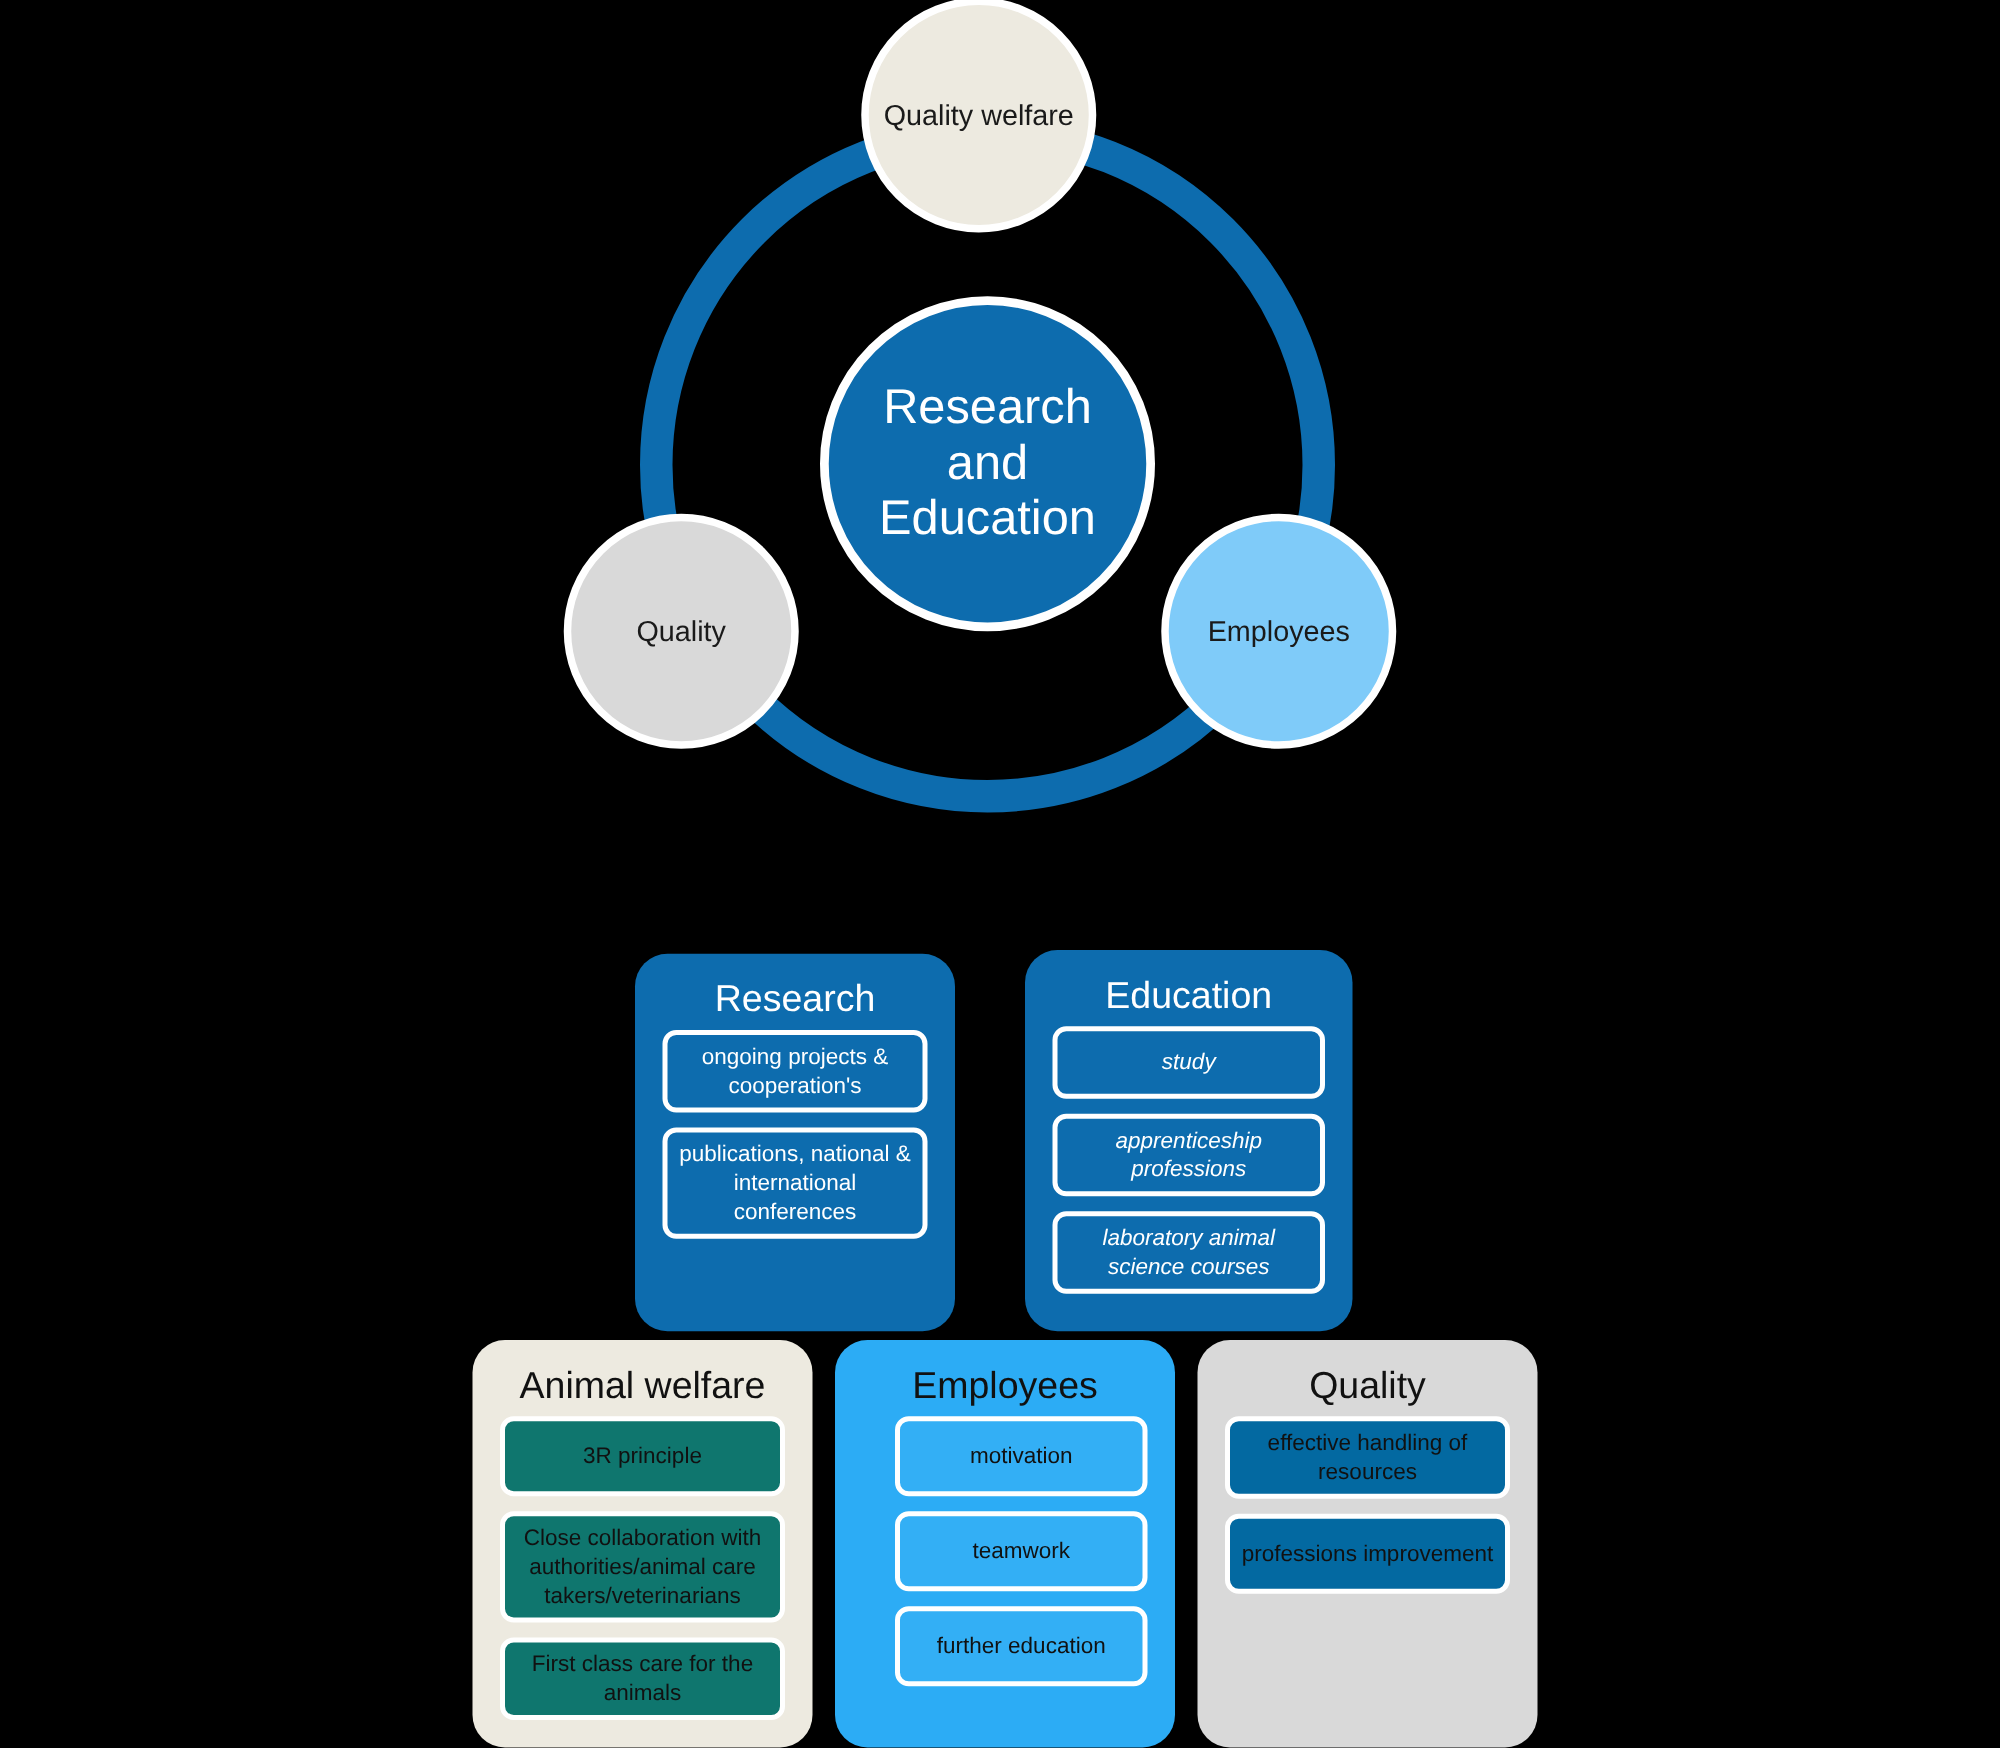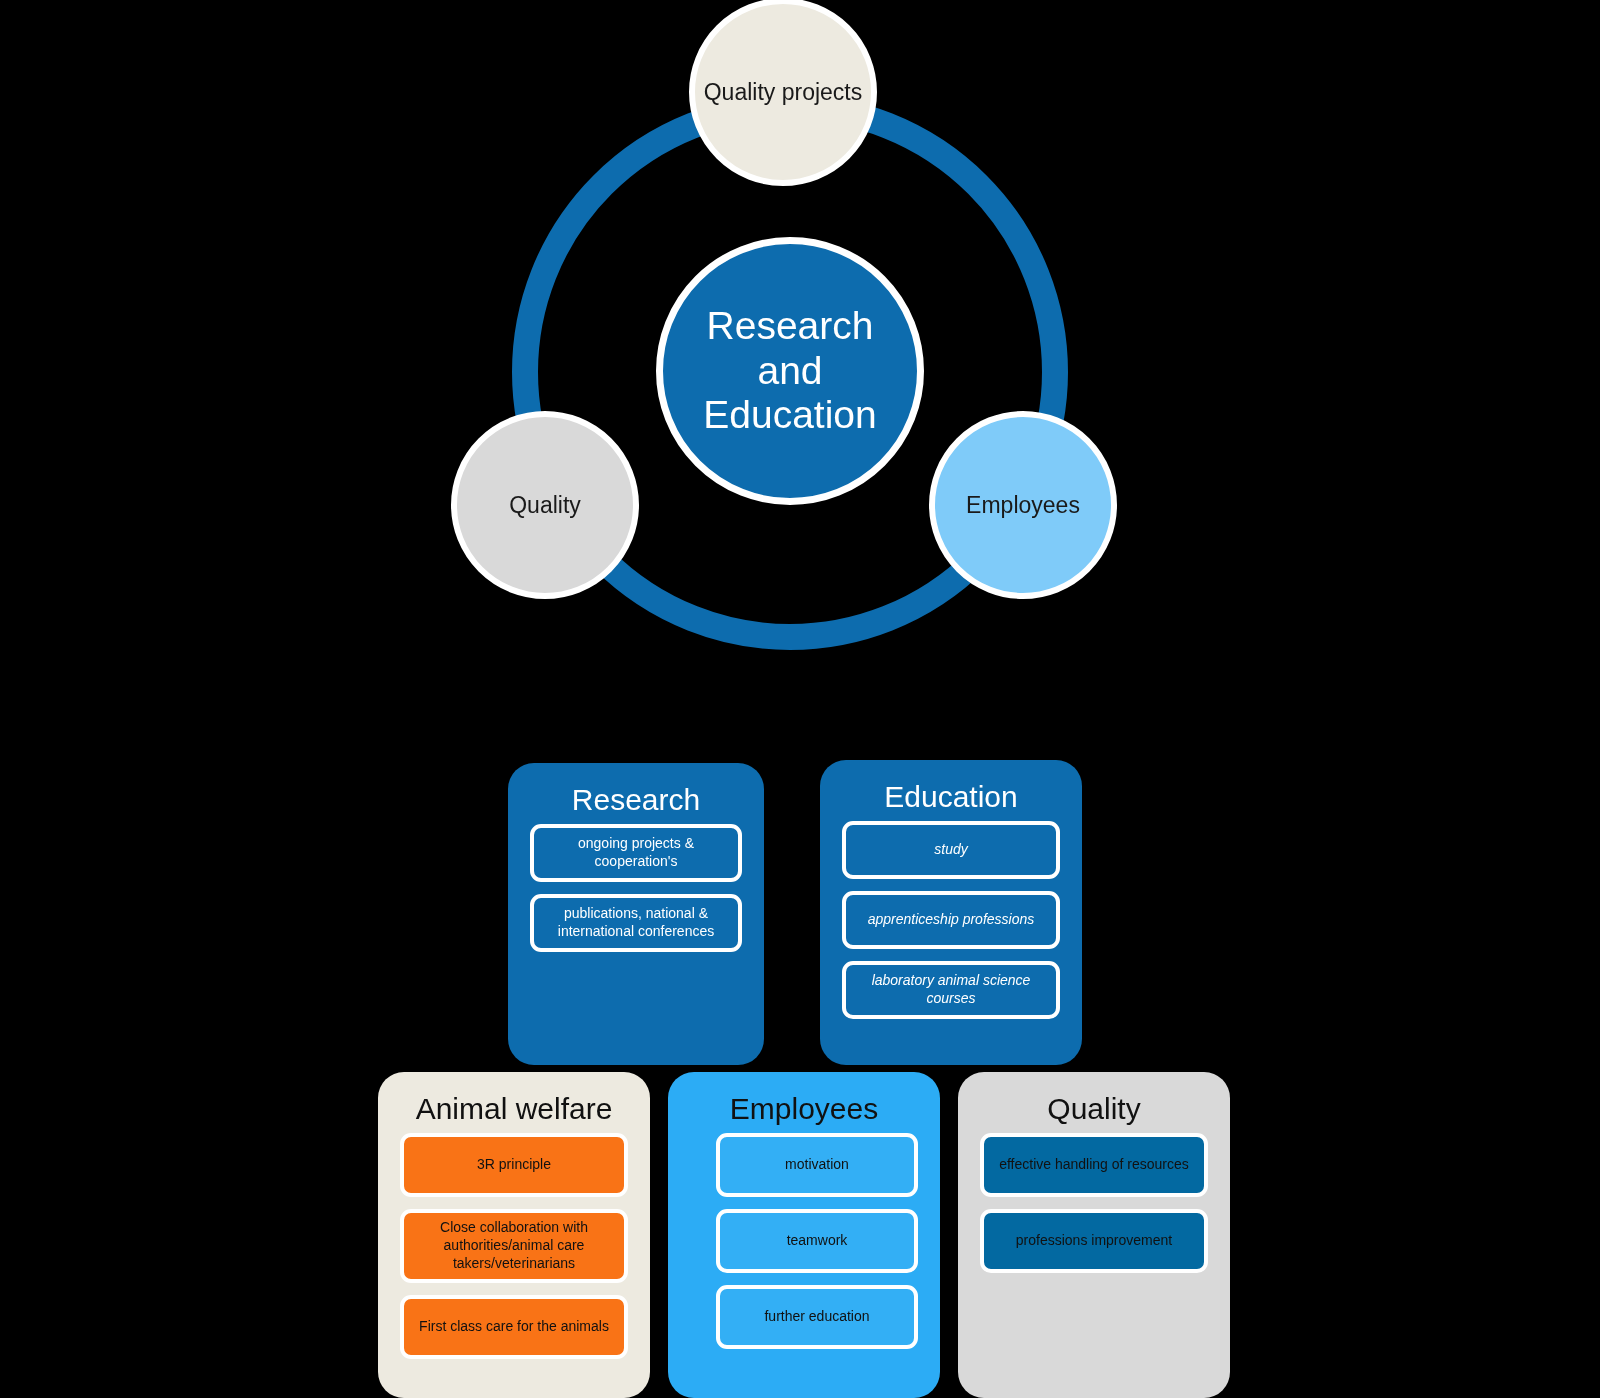--- a/index.html
+++ b/index.html
@@ -107,35 +107,35 @@
     gap: 12px;
   }
   .card-item {
     border: 4px solid #ffffff;
     border-radius: 11px;
     box-sizing: border-box;
     display: flex;
     align-items: center;
     justify-content: center;
     text-align: center;
-    font-size: 14px;
+    font-size: 18px;
     line-height: 1.28;
     padding: 6px 8px;
     min-height: 64px;
   }
 
   
   .card.blue { background: #0D6CAE; }
   .card.blue .card-title { color: #ffffff; }
   .card.blue .card-item { background: #0D6CAE; color: #ffffff; }
 
   
   .card.beige { background: #EDEAE0; }
   .card.beige .card-title { color: #111111; }
-  .card.beige .card-item { background: #f97316; color: #111111; }
+  .card.beige .card-item { background: #0f766e; color: #111111; }
 
   
   .card.brightblue { background: #2CACF5; }
   .card.brightblue .card-title { color: #111111; }
   .card.brightblue .card-item { background: #33AFF5; color: #111111; margin-left: 26px; }
 
   
   .card.gray { background: #D9D9D9; }
   .card.gray .card-title { color: #111111; }
   .card.gray .card-item { background: #0369a1; color: #111111; }
@@ -163,21 +163,21 @@
     <div>
       <span class="label-text">Research</span>
       <span class="label-text">and</span>
       <span class="label-text">Education</span>
     </div>
   </div>
 
   <div class="node-circle satellite" id="node-animal-welfare">
     <div>
       <span class="label-text">Quality</span>
-      <span class="label-text">projects</span>
+      <span class="label-text">welfare</span>
     </div>
   </div>
 
   <div class="node-circle satellite" id="node-quality">
     <span>Quality</span>
   </div>
 
   <div class="node-circle satellite" id="node-employees">
     <span>Employees</span>
   </div>

